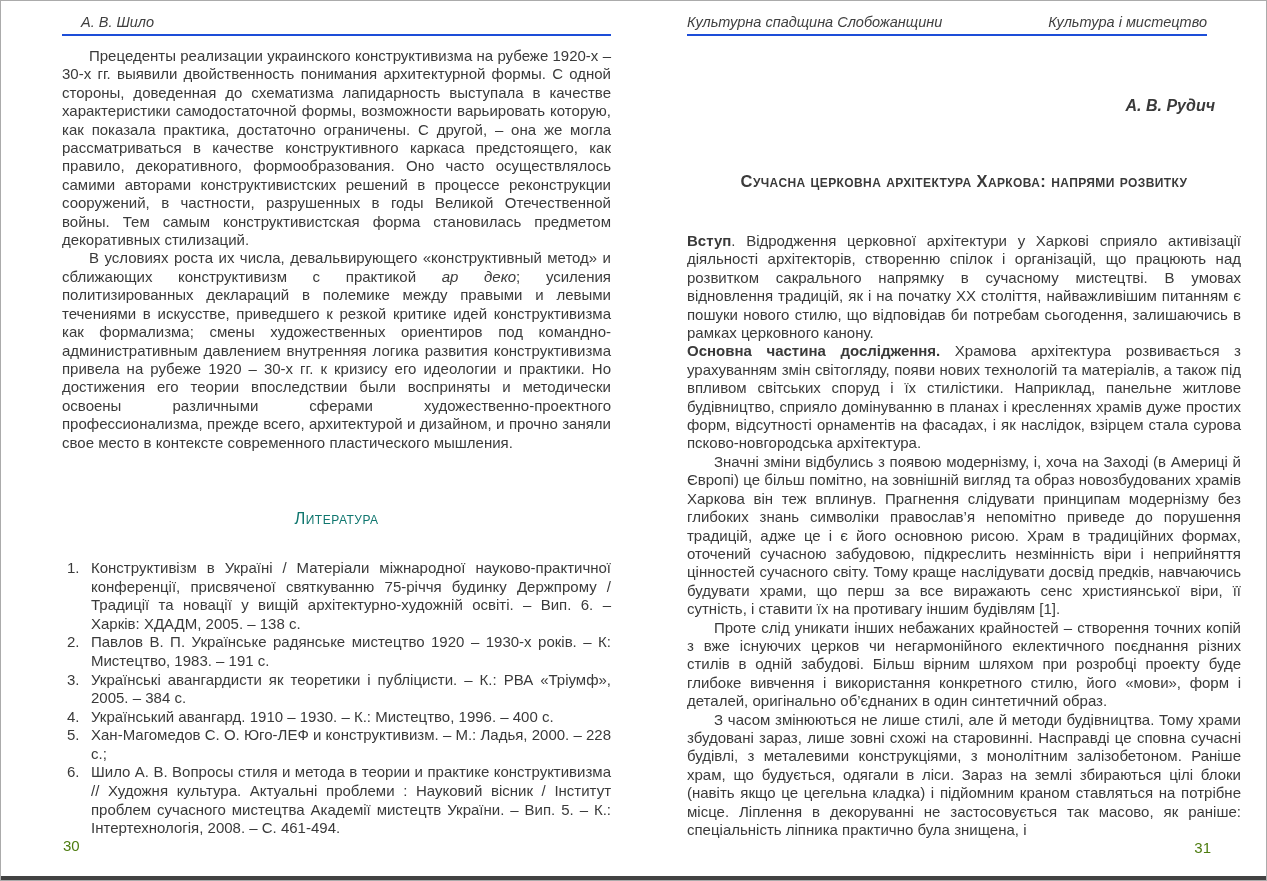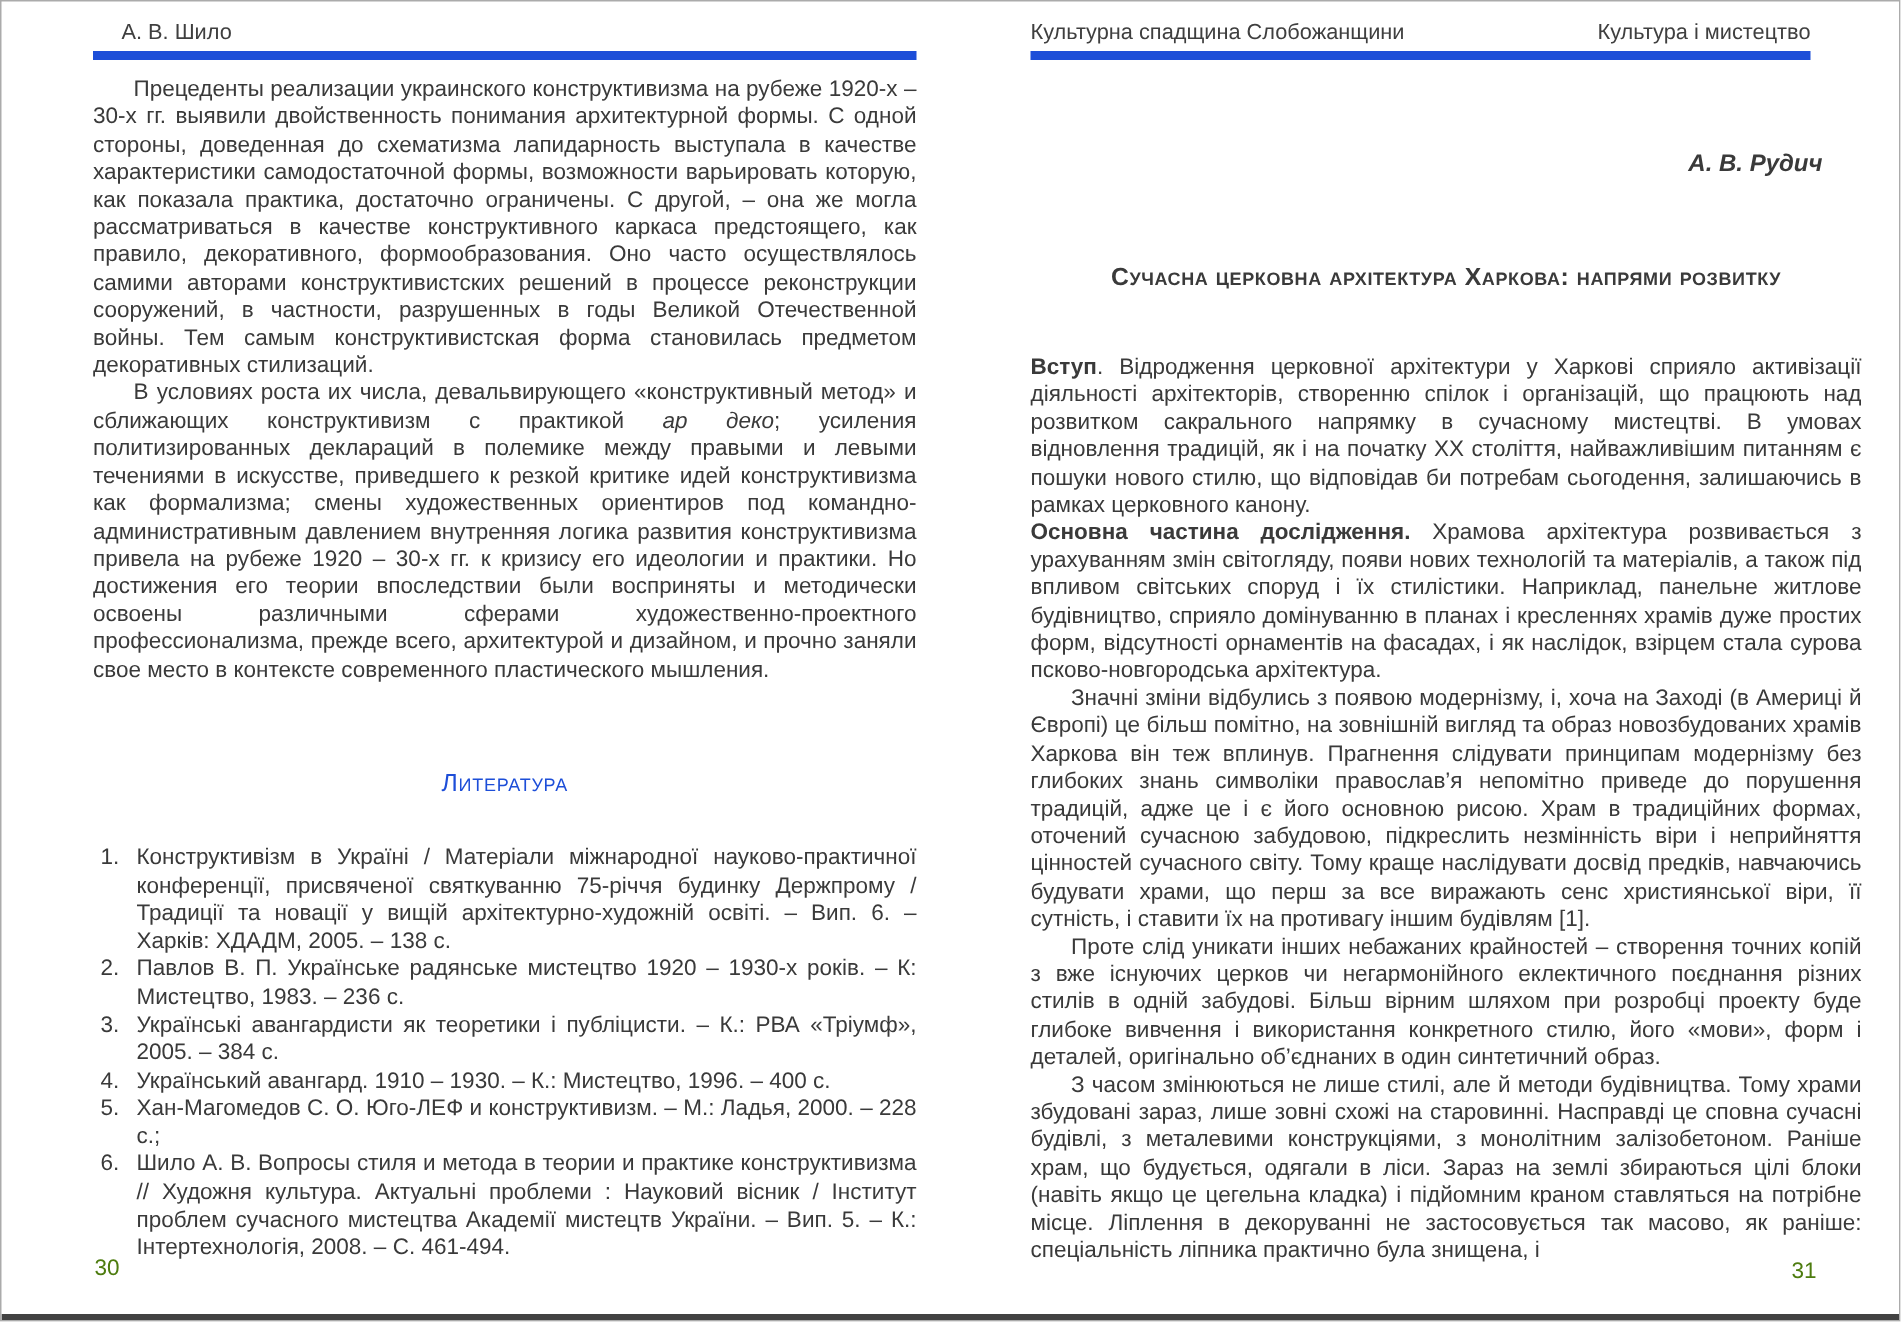--- a/index.html
+++ b/index.html
@@ -15,22 +15,22 @@
   }
   .bottom-bar {
     position:absolute; left:0; right:0; bottom:0; height:4px;
     background:#424242;
   }
   .page-col { position:absolute; top:14px; }
   .page-left  { left:61px;  width:549px; }
   .page-right { left:686px; width:554px; }
 
   .running-head {
-    font-size:14.5px; color:#3f3f3f;
-    padding-bottom:5px; border-bottom:6px solid #1d4ed8;
+    font-style:italic; font-size:14.5px; color:#3f3f3f;
+    padding-bottom:5px; border-bottom:2px solid #1d4ed8;
     line-height:14px;
   }
   .running-head.left-head { padding-left:19px; }
   .running-head.right-head {
     display:flex; justify-content:space-between;
     width:520px; padding-left:0;
   }
 
   .body-text { font-size:15px; line-height:18.4px; text-align:justify; }
   .body-text p { margin:0; }
@@ -39,21 +39,21 @@
   .italic-term { font-style:italic; }
 
   .left-body { margin-top:11px; }
 
   .lit-heading {
     margin-top:57px;
     text-align:center;
     font-variant:small-caps;
     font-size:16.5px;
     letter-spacing:0.5px;
-    color:#1d4ed8;
+    color:#0f766e;
   }
   .ref-list { margin-top:31px; font-size:15px; line-height:18.6px; }
   .ref { display:flex; }
   .ref-num { flex:none; width:29px; padding-left:5px; box-sizing:border-box; }
   .ref-text { flex:1; text-align:justify; }
 
   .author {
     margin-top:61px;
     text-align:right;
     padding-right:26px;
@@ -91,21 +91,21 @@
 
     <div class="lit-heading">Литература</div>
 
     <div class="ref-list">
       <div class="ref">
         <span class="ref-num">1.</span>
         <span class="ref-text">Конструктивізм в Україні / Матеріали міжнародної науково-практичної конференції, присвяченої святкуванню 75-річчя будинку Держпрому / Традиції та новації у вищій архітектурно-художній освіті. – Вип. 6. – Харків: ХДАДМ, 2005. – 138 с.</span>
       </div>
       <div class="ref">
         <span class="ref-num">2.</span>
-        <span class="ref-text">Павлов В. П. Українське радянське мистецтво 1920 – 1930-х років. – К: Мистецтво, 1983. – 236 с.</span>
+        <span class="ref-text">Павлов В. П. Українське радянське мистецтво 1920 – 1930-х років. – К: Мистецтво, 1983. – 191 с.</span>
       </div>
       <div class="ref">
         <span class="ref-num">3.</span>
         <span class="ref-text">Українські авангардисти як теоретики і публіцисти. – К.: РВА «Тріумф», 2005. – 384 с.</span>
       </div>
       <div class="ref">
         <span class="ref-num">4.</span>
         <span class="ref-text">Український авангард. 1910 – 1930. – К.: Мистецтво, 1996. – 400 с.</span>
       </div>
       <div class="ref">

